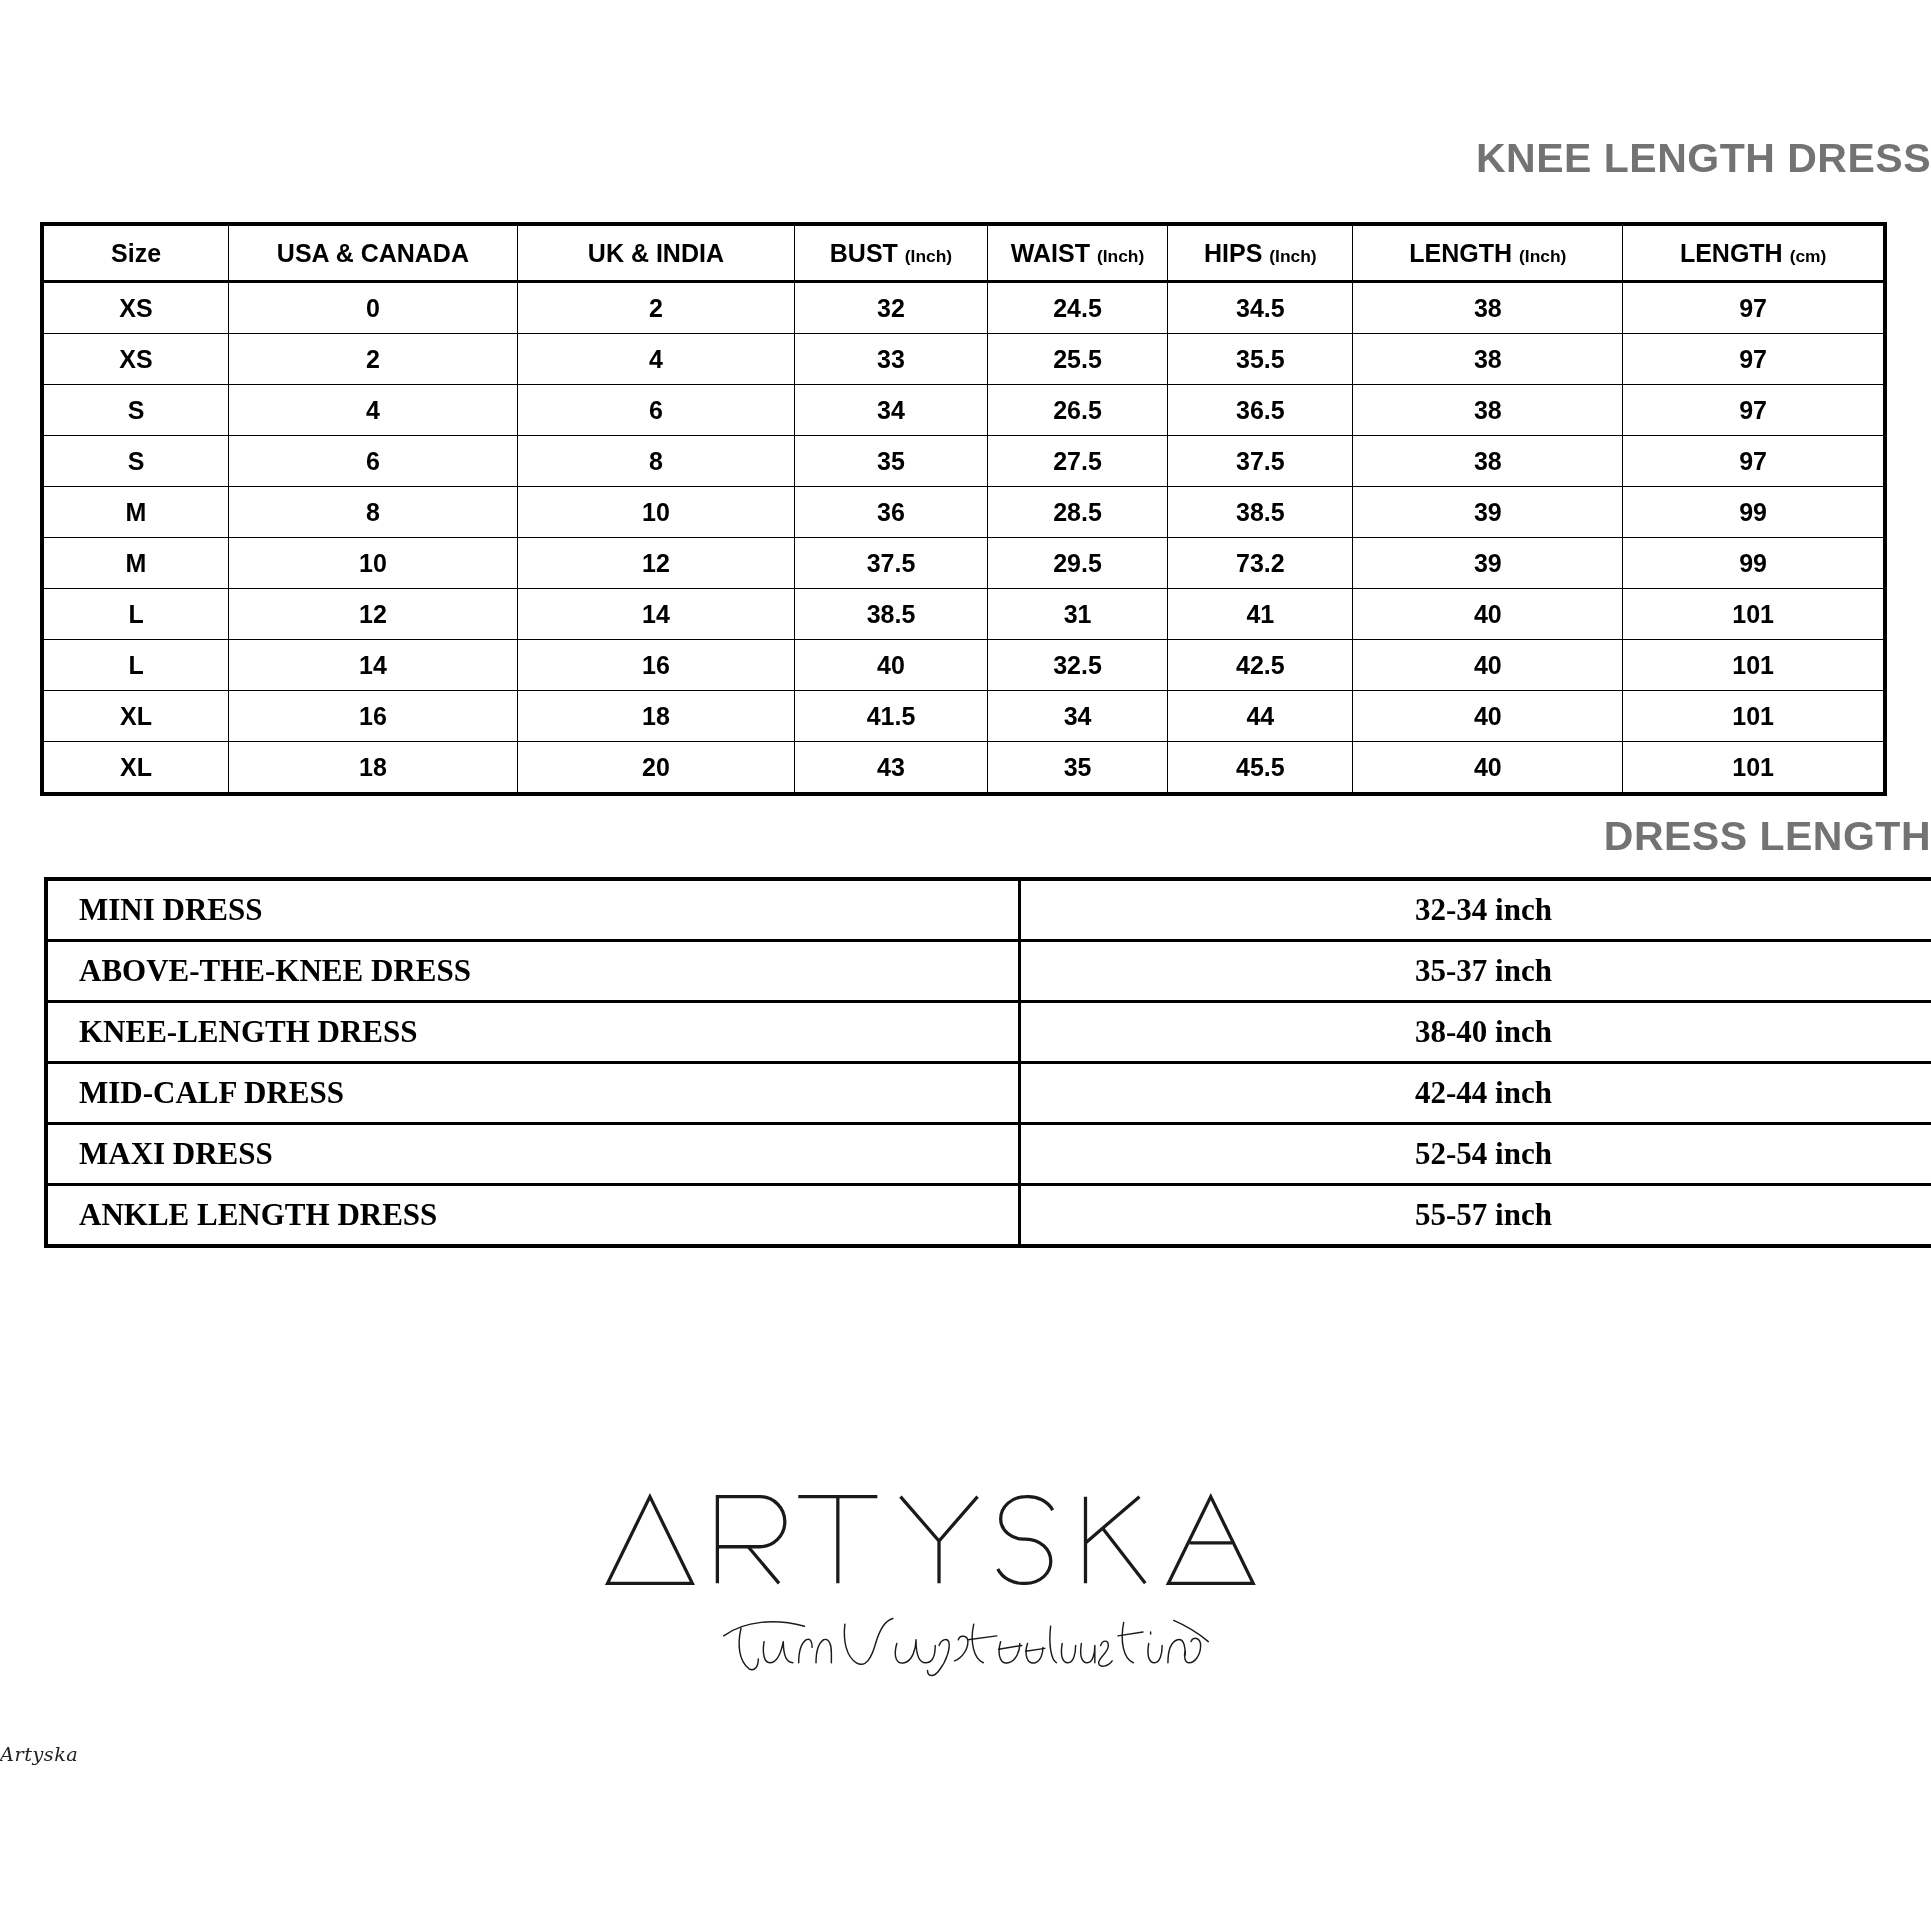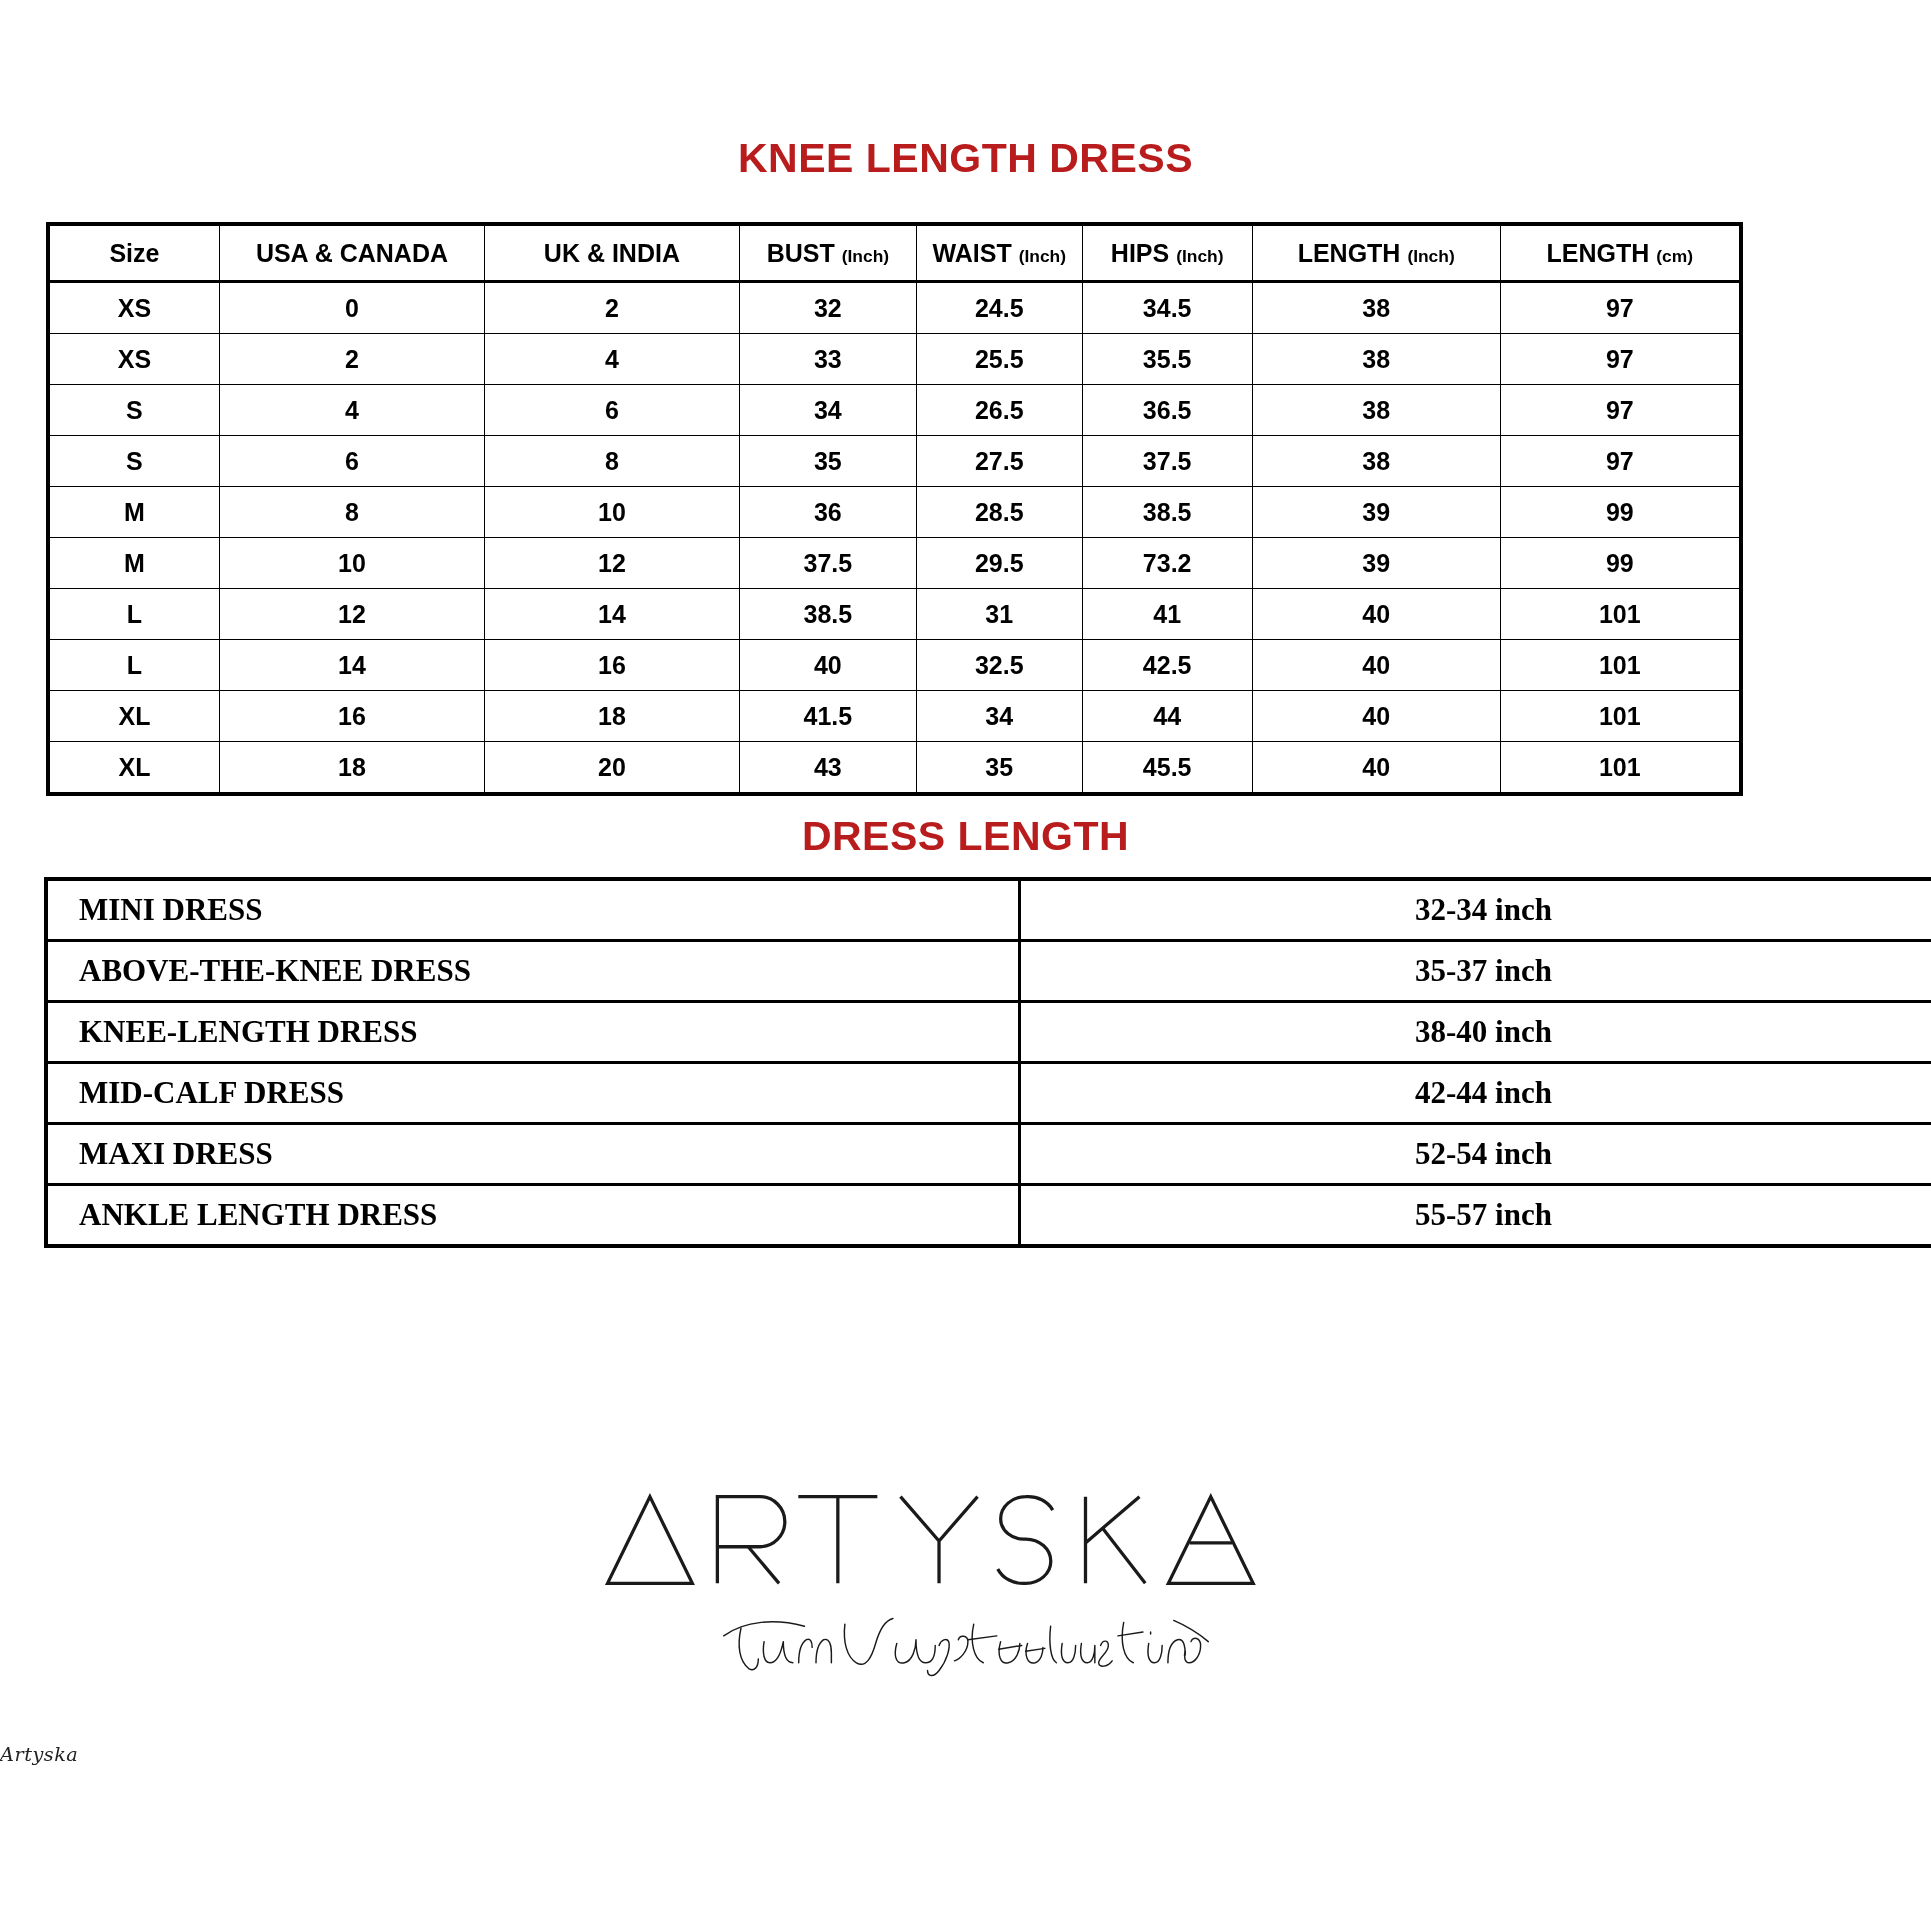--- a/index.html
+++ b/index.html
@@ -18,23 +18,23 @@
 
   .page {
     width: 1931px;
     height: 1931px;
     position: relative;
     background: #ffffff;
   }
 
   
   .section-title {
-    text-align: center;
+    text-align: right;
     font-weight: bold;
-    color: #b91c1c;
+    color: #737373;
     letter-spacing: 0.5px;
   }
   #title-knee-length {
     position: absolute;
     left: 0;
     top: 135px;
     width: 1931px;
     font-size: 41px;
     line-height: 46px;
   }
@@ -49,23 +49,23 @@
 
   
   table {
     border-collapse: collapse;
     table-layout: fixed;
   }
 
   
   #size-chart-table {
     position: absolute;
-    left: 46px;
+    left: 40px;
     top: 222px;
-    width: 1697px;
+    width: 1847px;
     border: 4.8px solid #000000;
   }
   #size-chart-table td,
   #size-chart-table th {
     border: 1.9px solid #000000;
     text-align: center;
     vertical-align: middle;
     font-weight: bold;
     color: #000000;
   }

